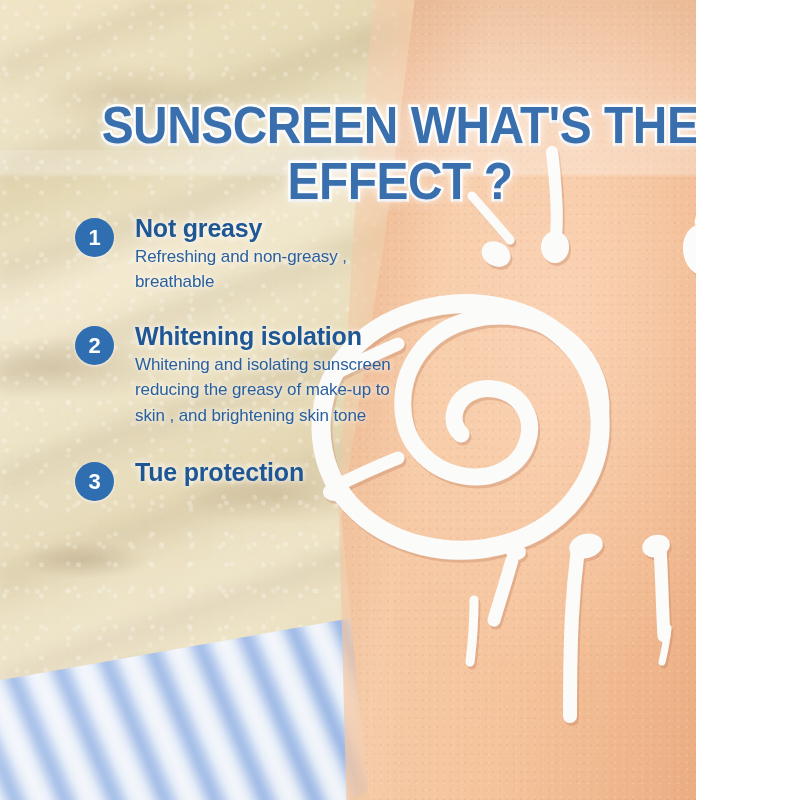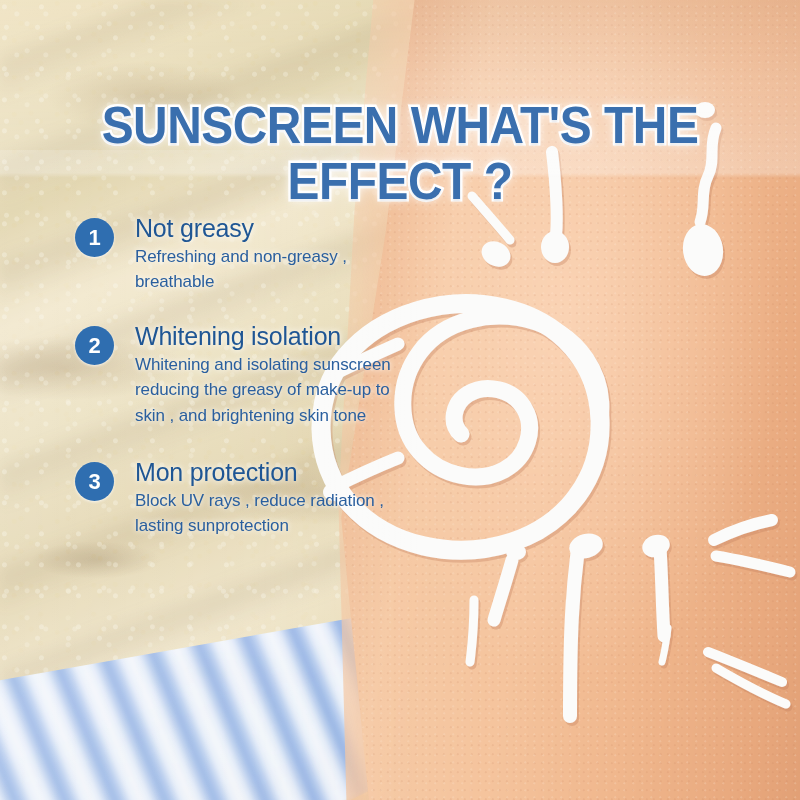--- a/index.html
+++ b/index.html
@@ -8,21 +8,21 @@
     padding: 0;
     background: #ffffff;
   }
   body {
     font-family: "Liberation Sans", sans-serif;
   }
 
   
   .poster {
     position: relative;
-    width: 800px;
+    width: 696px;
     height: 800px;
     overflow: hidden;
     background: #e7c98f;
     user-select: none;
   }
 
   
   .bg-layer { position: absolute; inset: 0; }
 
   
@@ -212,21 +212,21 @@
     color: #ffffff;
     font-size: 22px;
     font-weight: bold;
     line-height: 39px;
     text-align: center;
     box-shadow: 0 1px 3px rgba(255,255,255,0.75);
   }
   .feat-title {
     margin: 0;
     font-size: 25px;
-    font-weight: normal;
+    font-weight: bold;
     color: #1f5694;
     line-height: 1.12;
     letter-spacing: -0.2px;
     text-shadow: 0 0 5px rgba(255,255,255,0.85), 0 0 10px rgba(255,255,255,0.55);
   }
   .feat-body {
     margin: 2px 0 0 0;
     font-size: 17px;
     color: #2a5f9e;
     line-height: 1.48;
@@ -324,18 +324,17 @@
     </div>
 
     <div class="feature f2">
       <span class="badge">2</span>
       <h2 class="feat-title">Whitening isolation</h2>
       <p class="feat-body">Whitening and isolating sunscreen reducing the greasy of make-up to skin , and brightening skin tone</p>
     </div>
 
     <div class="feature f3">
       <span class="badge">3</span>
-      <h2 class="feat-title">Mon protection</h2>
-      <p class="feat-body">Block UV rays , reduce radiation , lasting sunprotection</p>
+      <h2 class="feat-title">Tue protection</h2>
     </div>
 
   </div>
 </div>
 
 </body></html>

